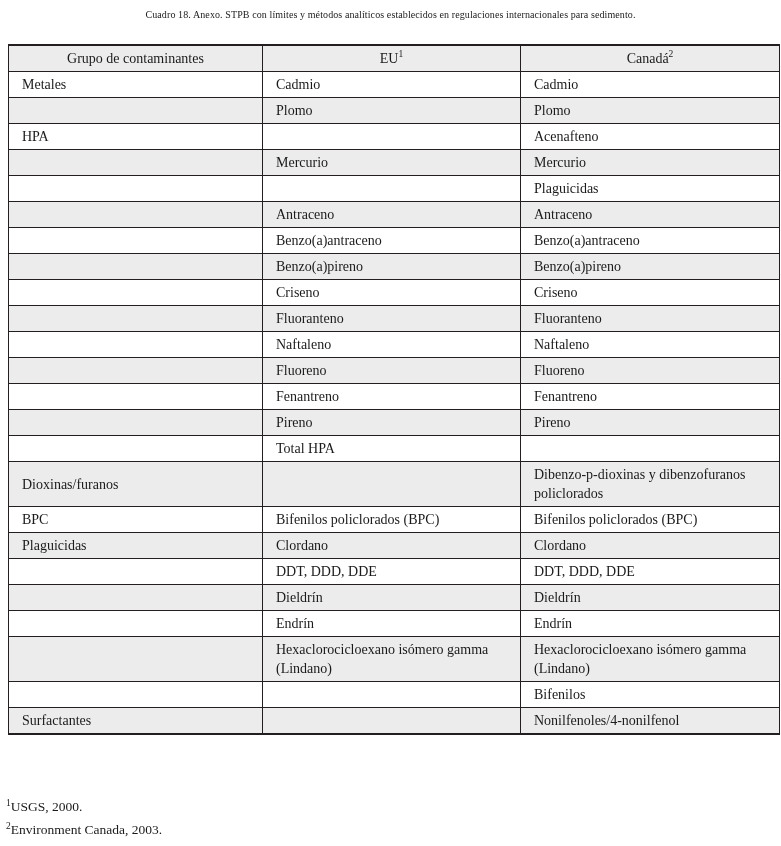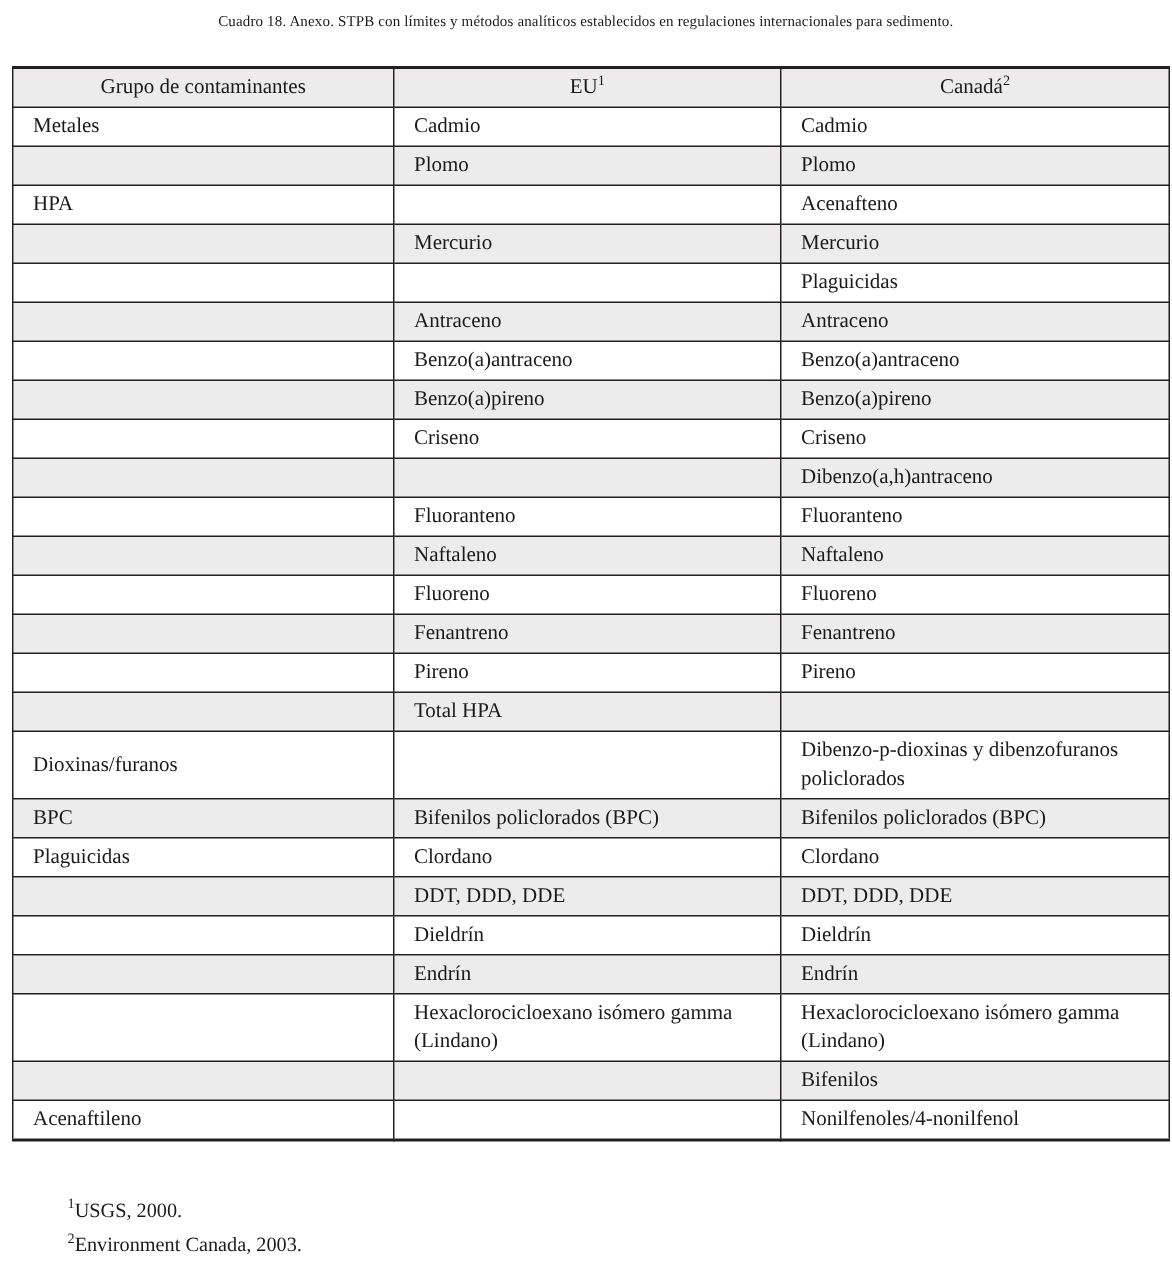--- a/index.html
+++ b/index.html
@@ -48,21 +48,21 @@
   }
   .tbl tbody td{height:19px;}
   .tbl tbody tr:nth-child(even){background:var(--row-stripe);}
   sup{font-size:9.5px;line-height:0;}
   .footnotes{
     position:absolute;
     left:6px;top:796px;
     font-size:13.5px;
     line-height:22.5px;
   }
-  .footnote{white-space:nowrap;margin-left:39px;}
+  .footnote{white-space:nowrap;}
 </style>
 </head>
 <body>
 
 <div class="page">
 
   <div class="title">Cuadro 18. Anexo. STPB con límites y métodos analíticos establecidos en regulaciones internacionales para sedimento.</div>
 
   <table class="tbl">
     <colgroup>
@@ -118,25 +118,20 @@
           <td>Benzo(a)pireno</td>
           <td>Benzo(a)pireno</td>
         </tr>
         <tr>
           <td></td>
           <td>Criseno</td>
           <td>Criseno</td>
         </tr>
         <tr>
           <td></td>
-          <td></td>
-          <td>Dibenzo(a,h)antraceno</td>
-        </tr>
-        <tr>
-          <td></td>
           <td>Fluoranteno</td>
           <td>Fluoranteno</td>
         </tr>
         <tr>
           <td></td>
           <td>Naftaleno</td>
           <td>Naftaleno</td>
         </tr>
         <tr>
           <td></td>
@@ -192,21 +187,21 @@
           <td></td>
           <td>Hexaclorocicloexano isómero gamma (Lindano)</td>
           <td>Hexaclorocicloexano isómero gamma (Lindano)</td>
         </tr>
         <tr>
           <td></td>
           <td></td>
           <td>Bifenilos</td>
         </tr>
         <tr>
-          <td>Acenaftileno</td>
+          <td>Surfactantes</td>
           <td></td>
           <td>Nonilfenoles/4-nonilfenol</td>
         </tr>
       </tbody>
   </table>
 
   <div class="footnotes">
     <div class="footnote"><sup>1</sup><span>USGS, 2000.</span></div>
     <div class="footnote"><sup>2</sup><span>Environment Canada, 2003.</span></div>
   </div>

